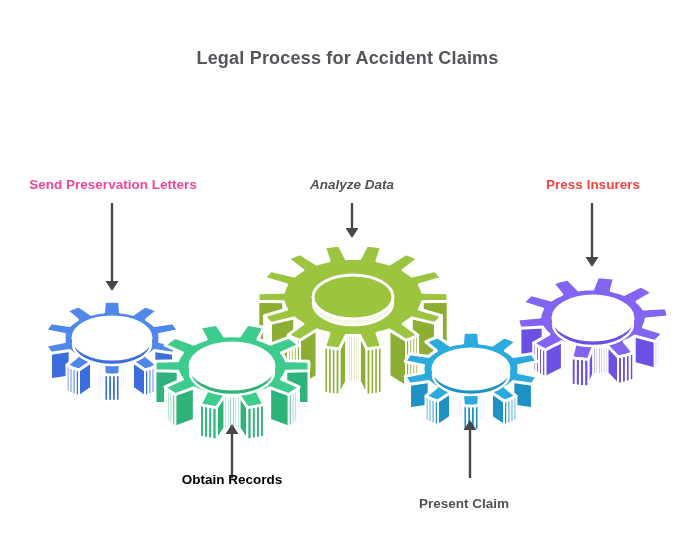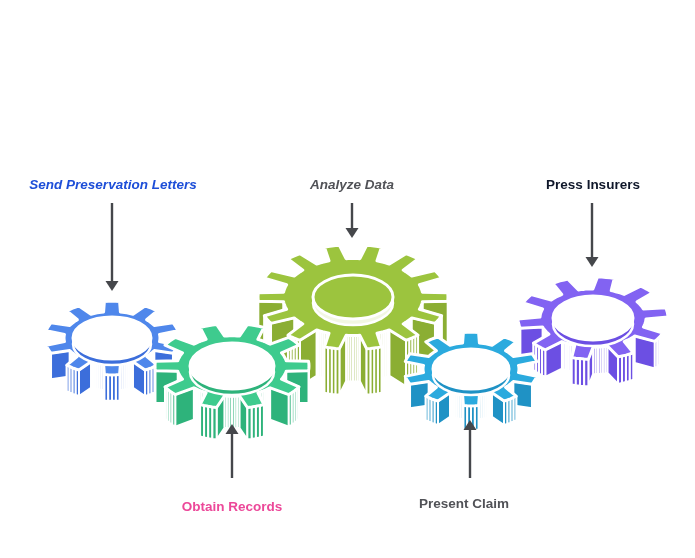--- a/index.html
+++ b/index.html
@@ -388,19 +388,20 @@
       <g>
         <line x1="470" y1="478" x2="470" y2="429" stroke="#45474b" stroke-width="2.4"></line>
         <polygon points="463.5,430 476.5,430 470,420" fill="#45474b"></polygon>
       </g>
       <g>
         <line x1="592" y1="203" x2="592" y2="258" stroke="#45474b" stroke-width="2.4"></line>
         <polygon points="585.5,257 598.5,257 592,267" fill="#45474b"></polygon>
       </g>
     </svg>
 
+  <div class="page-title" style="color: rgb(84, 85, 90);">Legal Process for Accident Claims</div>
 
-  <div class="step-label" style="left: 113px; top: 184px; color: #1d4ed8; font-style: italic;">Send Preservation Letters</div>
-  <div class="step-label" style="left: 232px; top: 506px; color: #ec4899;">Obtain Records</div>
+  <div class="step-label" style="left: 113px; top: 184px; color: #ec4899;">Send Preservation Letters</div>
+  <div class="step-label" style="left: 232px; top: 479px; color: #000000;">Obtain Records</div>
   <div class="step-label" style="left: 352px; top: 184px; color: rgb(81, 82, 87); font-style: italic;">Analyze Data</div>
   <div class="step-label" style="left: 464px; top: 503px; color: rgb(81, 82, 87);">Present Claim</div>
-  <div class="step-label" style="left: 593px; top: 184px; color: #0f172a;">Press Insurers</div>
+  <div class="step-label" style="left: 593px; top: 184px; color: #ef4444;">Press Insurers</div>
 </div>
 
 </body></html>

